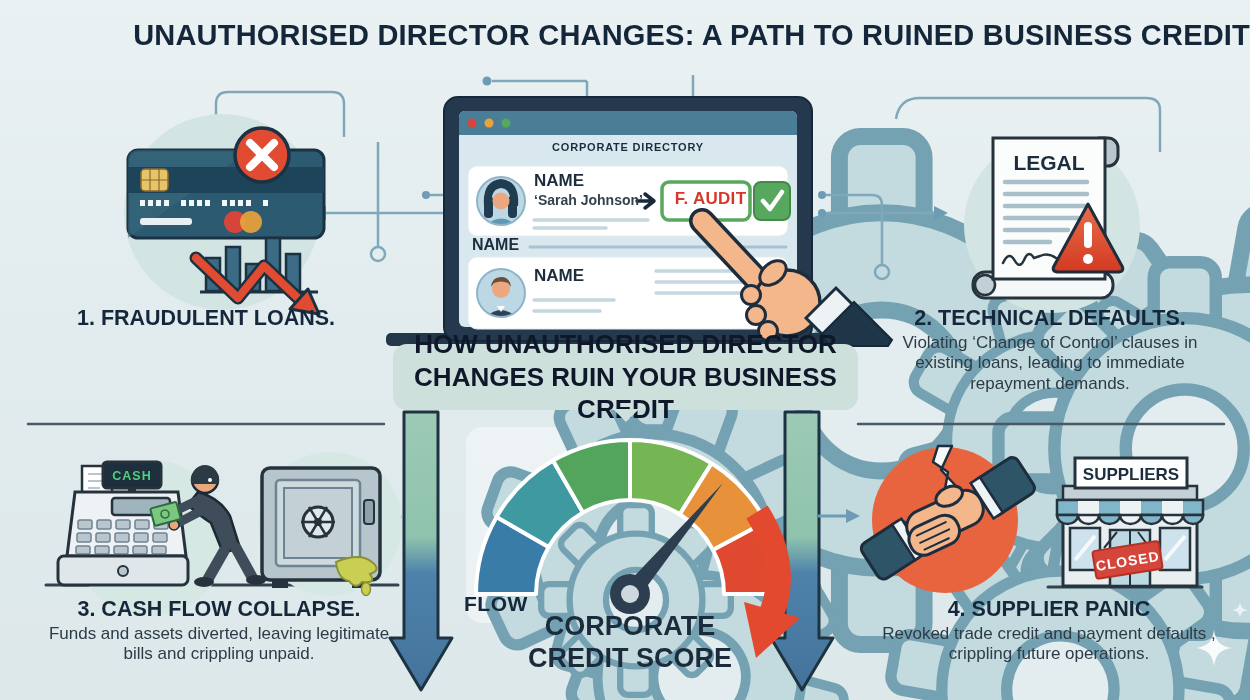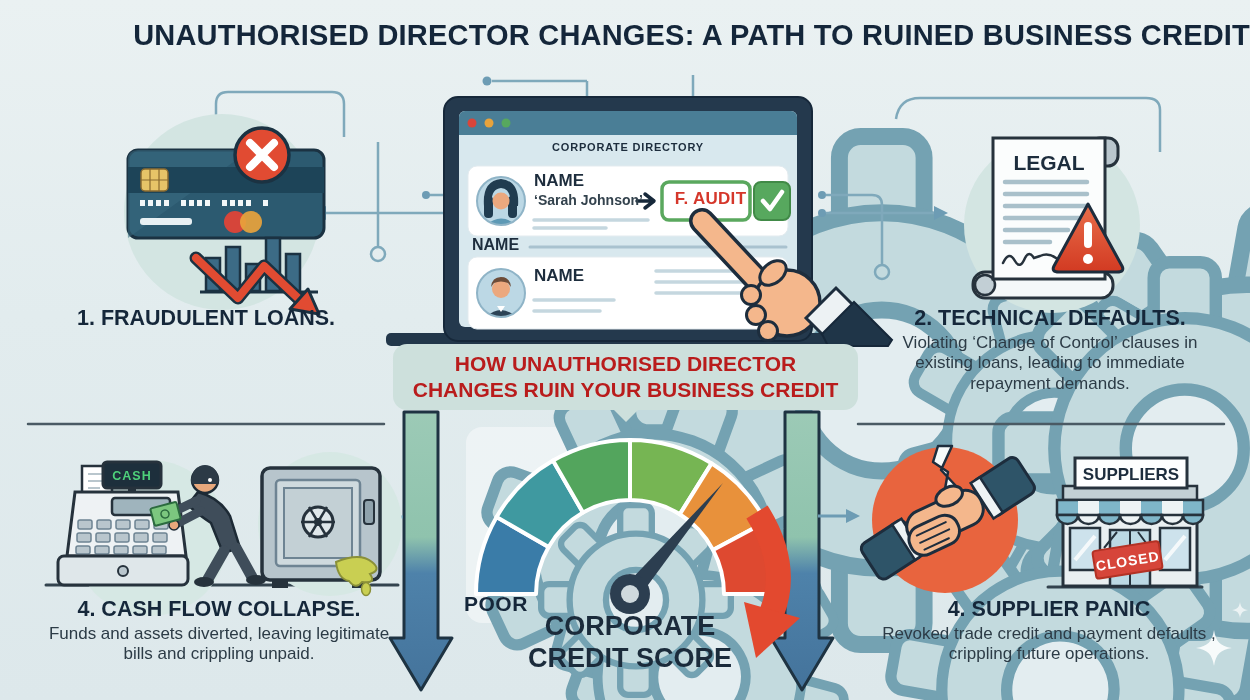--- a/index.html
+++ b/index.html
@@ -6,21 +6,21 @@
   .canvas{position:relative;width:1250px;height:700px;overflow:hidden;
     background:linear-gradient(180deg,#eaf1f2 0%,#e2ecee 45%,#dde8eb 100%);
     font-family:"Liberation Sans",sans-serif;}
   .abs{position:absolute;}
   svg{display:block;}
   svg text{font-family:"Liberation Sans",sans-serif;}
   .txt{position:absolute;color:#15273a;}
   .title{left:0;top:19px;width:1250px;text-align:right;font-size:29px;font-weight:800;letter-spacing:.2px;color:#14263a;}
   .banner{left:393px;top:344px;width:465px;height:66px;background:#cde0dc;border-radius:14px;
     display:flex;flex-direction:column;align-items:center;justify-content:center;
-    font-size:21px;font-weight:800;line-height:1.26;color:#b91c1c;text-align:center;}
+    font-size:26px;font-weight:800;line-height:1.26;color:#0f172a;text-align:center;}
   .banner-tail{left:613px;top:409px;width:0;height:0;border-left:13px solid transparent;
     border-right:13px solid transparent;border-top:13px solid #cde0dc;}
   .sec{position:absolute;text-align:center;}
   .sec-h{font-size:21.5px;font-weight:800;color:#15273a;}
   .sec-b{font-size:17px;font-weight:500;color:#2c3b46;line-height:1.2;margin-top:2px;}
   .mon-header{left:459px;top:141px;width:338px;text-align:center;font-size:11px;font-weight:800;letter-spacing:.8px;color:#1d2d3d;}
   .row-label{font-size:17px;font-weight:800;color:#1d2d3d;}
   .row-value{font-size:14px;font-weight:600;color:#33424d;}
   .audit{left:662px;top:189px;width:97px;text-align:center;font-size:17px;font-weight:800;color:#d5372b;letter-spacing:.3px;}
   .poor{left:464px;top:592px;font-size:21px;font-weight:800;letter-spacing:.5px;}
@@ -398,27 +398,27 @@
 <div class="abs banner-tail"></div>
 
 <div class="sec" style="left:48px;top:306px;width:316px">
   <div class="sec-h">1. FRAUDULENT LOANS.</div>
 </div>
 <div class="sec" style="left:876px;top:306px;width:348px">
   <div class="sec-h">2. TECHNICAL DEFAULTS.</div>
   <div class="sec-b">Violating ‘Change of Control’ clauses in existing loans, leading to immediate repayment demands.</div>
 </div>
 <div class="sec" style="left:36px;top:597px;width:366px">
-  <div class="sec-h">4. CASH FLOW COLLAPSE.</div>
+  <div class="sec-h">3. CASH FLOW COLLAPSE.</div>
   <div class="sec-b">Funds and assets diverted, leaving legitimate bills and crippling unpaid.</div>
 </div>
 <div class="sec" style="left:866px;top:597px;width:366px">
   <div class="sec-h">4. SUPPLIER PANIC</div>
   <div class="sec-b">Revoked trade credit and payment defaults , crippling future operations.</div>
 </div>
 
-<div class="txt poor">POOR</div>
+<div class="txt poor">FLOW</div>
 <div class="txt gauge-title">
   <div>CORPORATE</div>
   <div>CREDIT SCORE</div>
 </div>
 
 </div>
 
 </body></html>

